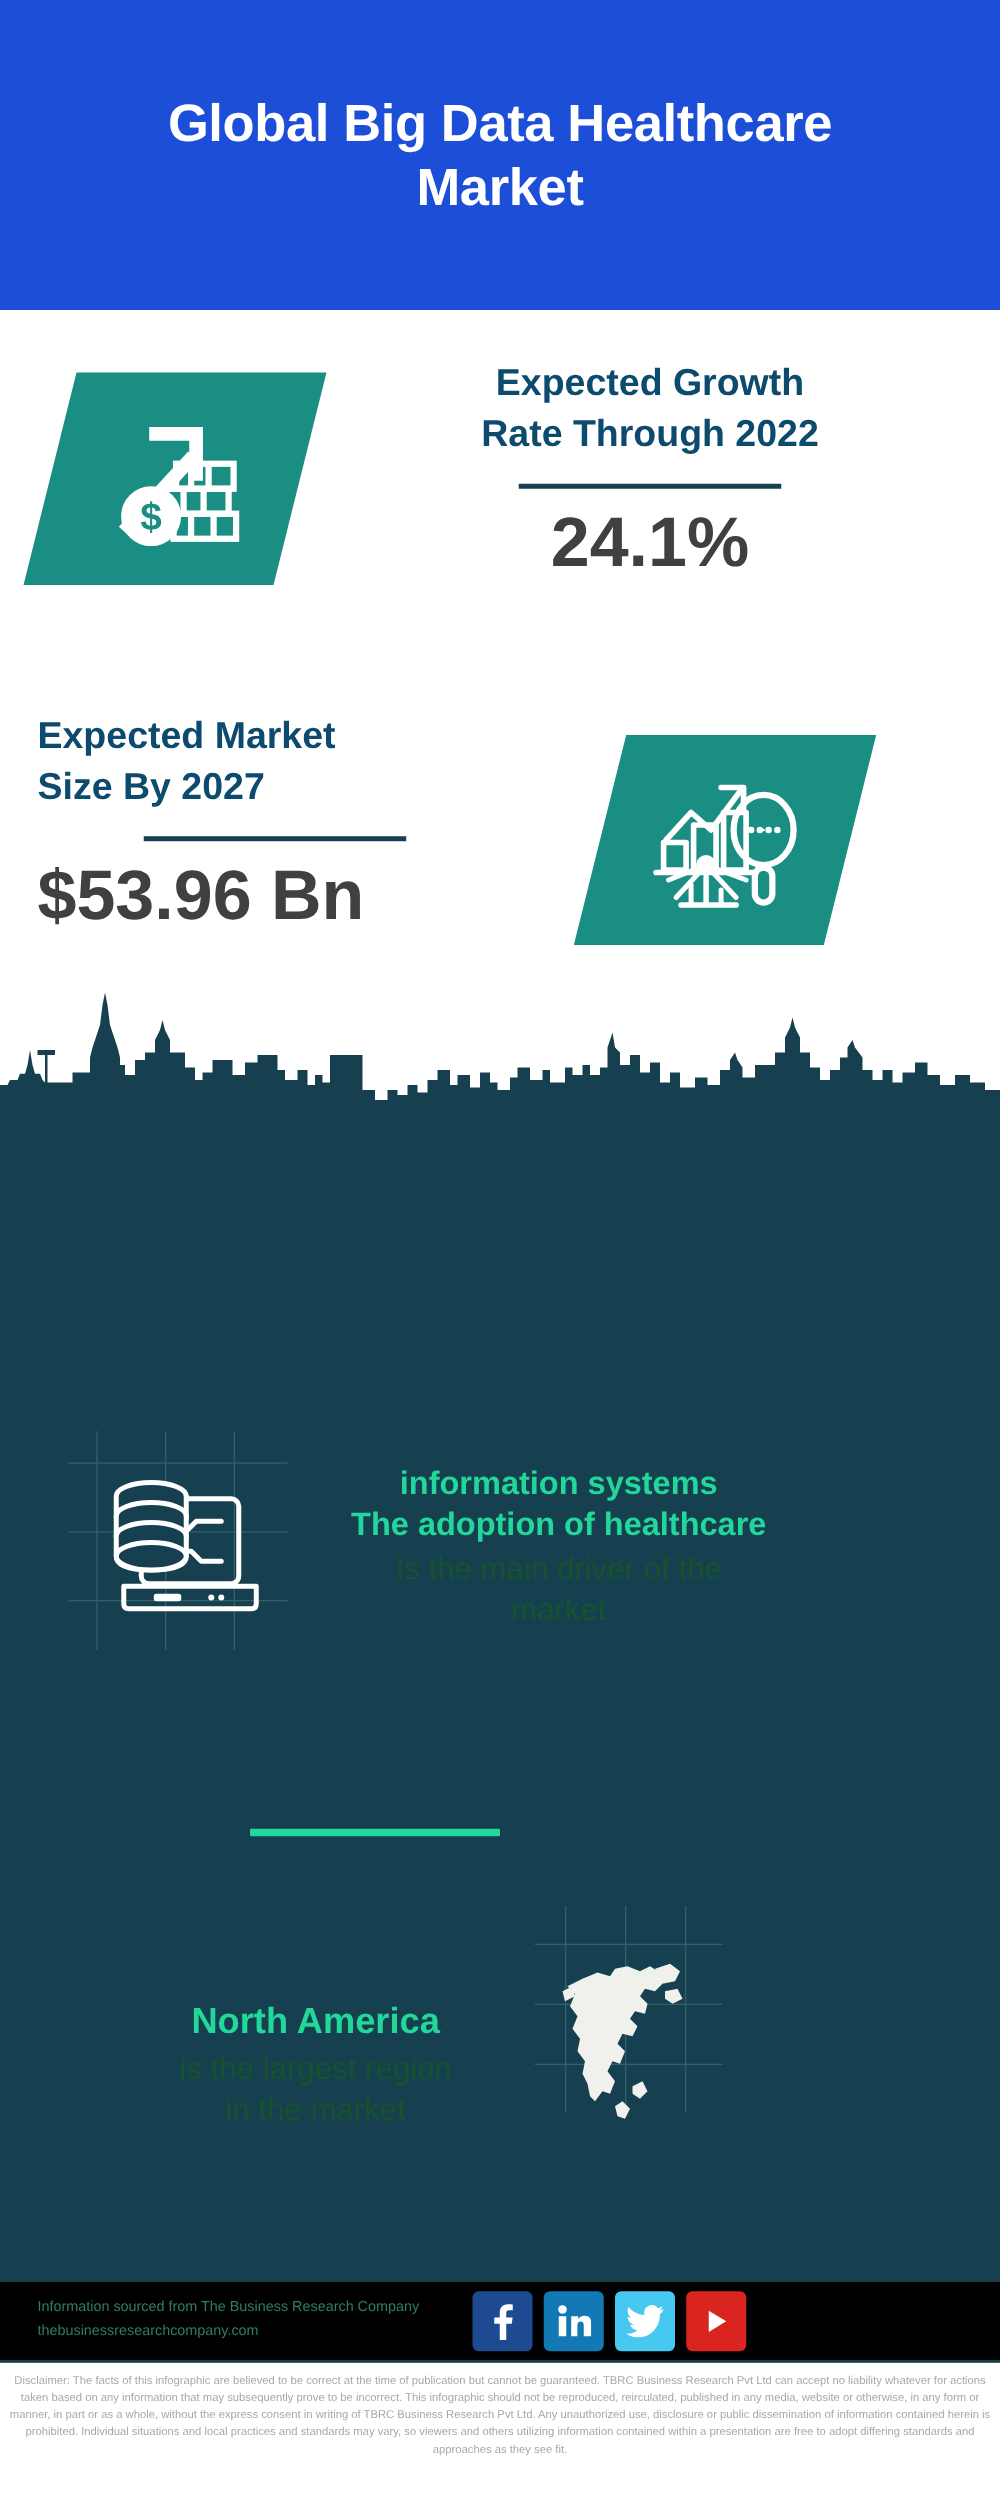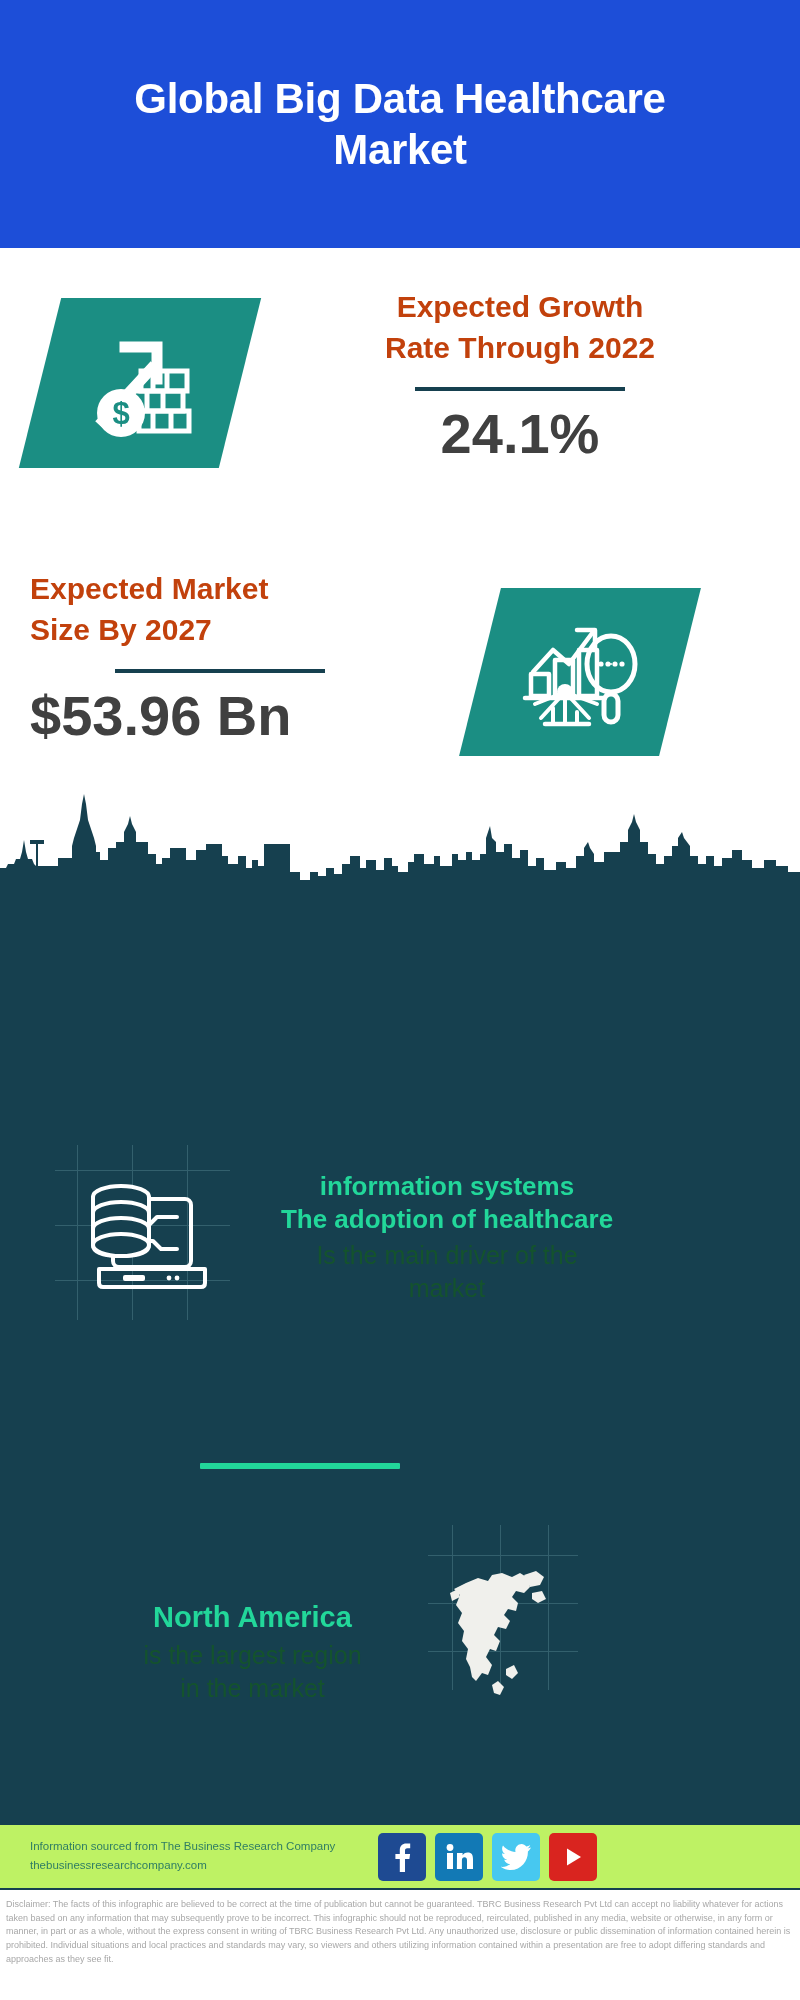--- a/index.html
+++ b/index.html
@@ -40,21 +40,21 @@
     left:40px; top:50px; width:200px; height:170px;
     transform:skewX(-14deg);
   }
   .para-left .glyph { transform:skewX(14deg); }
 
   .stat1-text {
     position:absolute; left:270px; top:38px; width:500px;
     text-align:center;
   }
   .stat-heading {
-    color:#c2410c; font-size:30px; font-weight:bold; line-height:1.38;
+    color:#0c4a6e; font-size:30px; font-weight:bold; line-height:1.38;
   }
   .rule-dark {
     width:210px; height:4px; background:#16404f; margin:18px auto 14px auto;
   }
   .stat-value {
     color:#404040; font-size:56px; font-weight:bold; line-height:1.05;
   }
 
   
   .stat2 { position:absolute; left:0; top:548px; width:800px; height:250px; }
@@ -106,21 +106,21 @@
   .region-row { position:absolute; left:0; top:1515px; width:800px; height:230px; }
   .region-text {
     position:absolute; left:60px; top:84px; width:385px; text-align:center;
   }
   .region-head { color:#22d79a; font-size:29px; font-weight:bold; line-height:1.3; }
   .map-wrap { position:absolute; left:432px; top:30px; width:136px; height:165px; }
 
   
   .sourcebar {
     position:absolute; left:0; top:1825px; width:800px; height:65px;
-    background:#bef264;
+    background:#000000;
   }
   .source-text {
     position:absolute; left:30px; top:12px; width:340px;
     color:#2f7d63; font-size:11.5px; line-height:1.62;
   }
   .socials { position:absolute; left:378px; top:8px; display:flex; gap:9px; }
   .sico {
     width:48px; height:48px; border-radius:5px;
     display:flex; align-items:center; justify-content:center;
   }
@@ -131,21 +131,21 @@
   .yt { background:#d9241f; }
 
   .divider-line {
     position:absolute; left:0; top:1888px; width:800px; height:2px; background:#16404f;
   }
 
   
   .disclaimer {
     position:absolute; left:0; top:1894px; width:800px; height:106px;
     padding:4px 6px 0 6px;
-    color:#a8a8a8; font-size:9px; line-height:1.52; text-align:left;
+    color:#a8a8a8; font-size:9px; line-height:1.52; text-align:center;
   }
 </style>
 </head>
 <body>
 
 <div class="page">
 
   <div class="header">
     <div class="header-title">Global Big Data Healthcare Market</div>
   </div>

